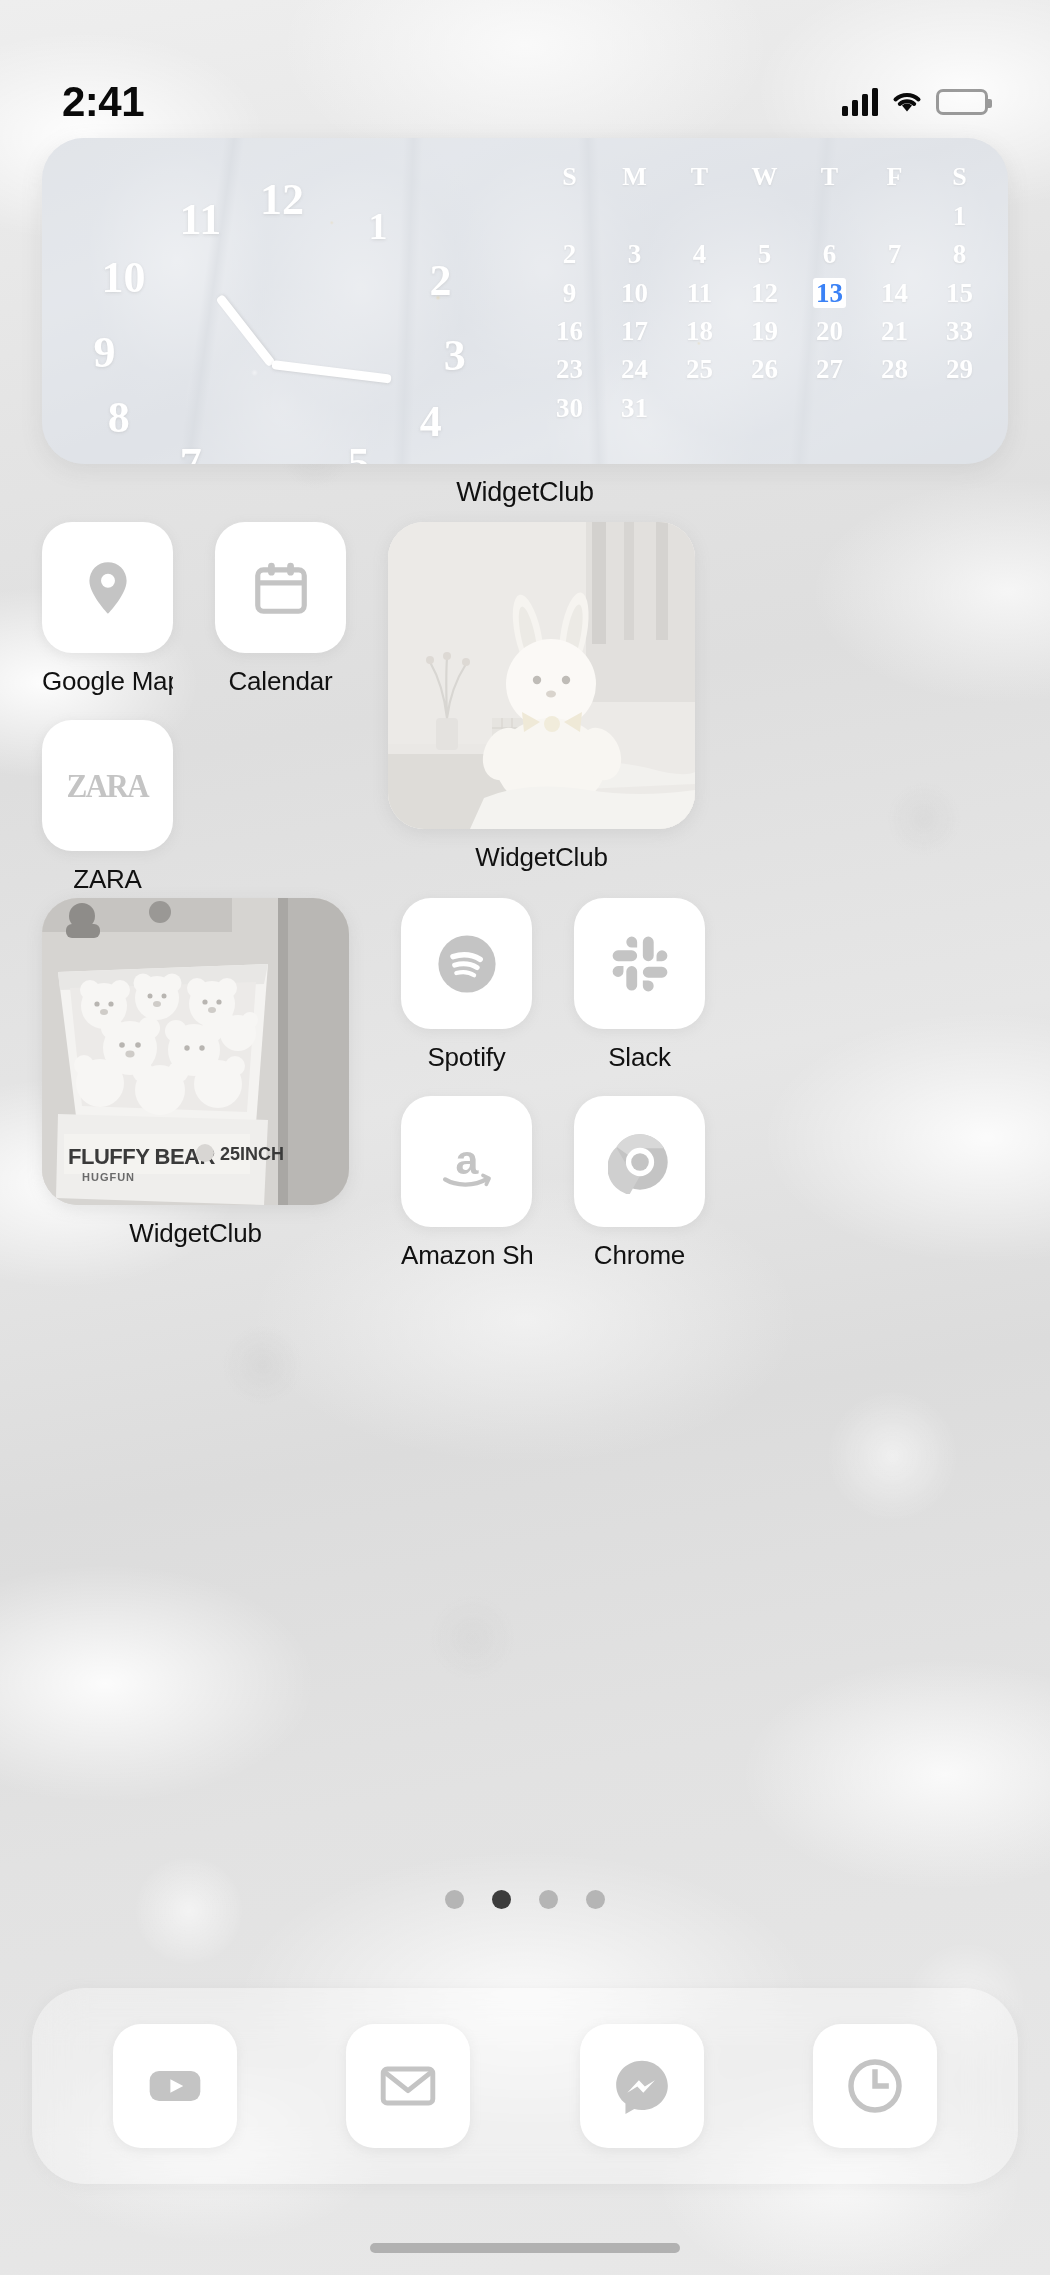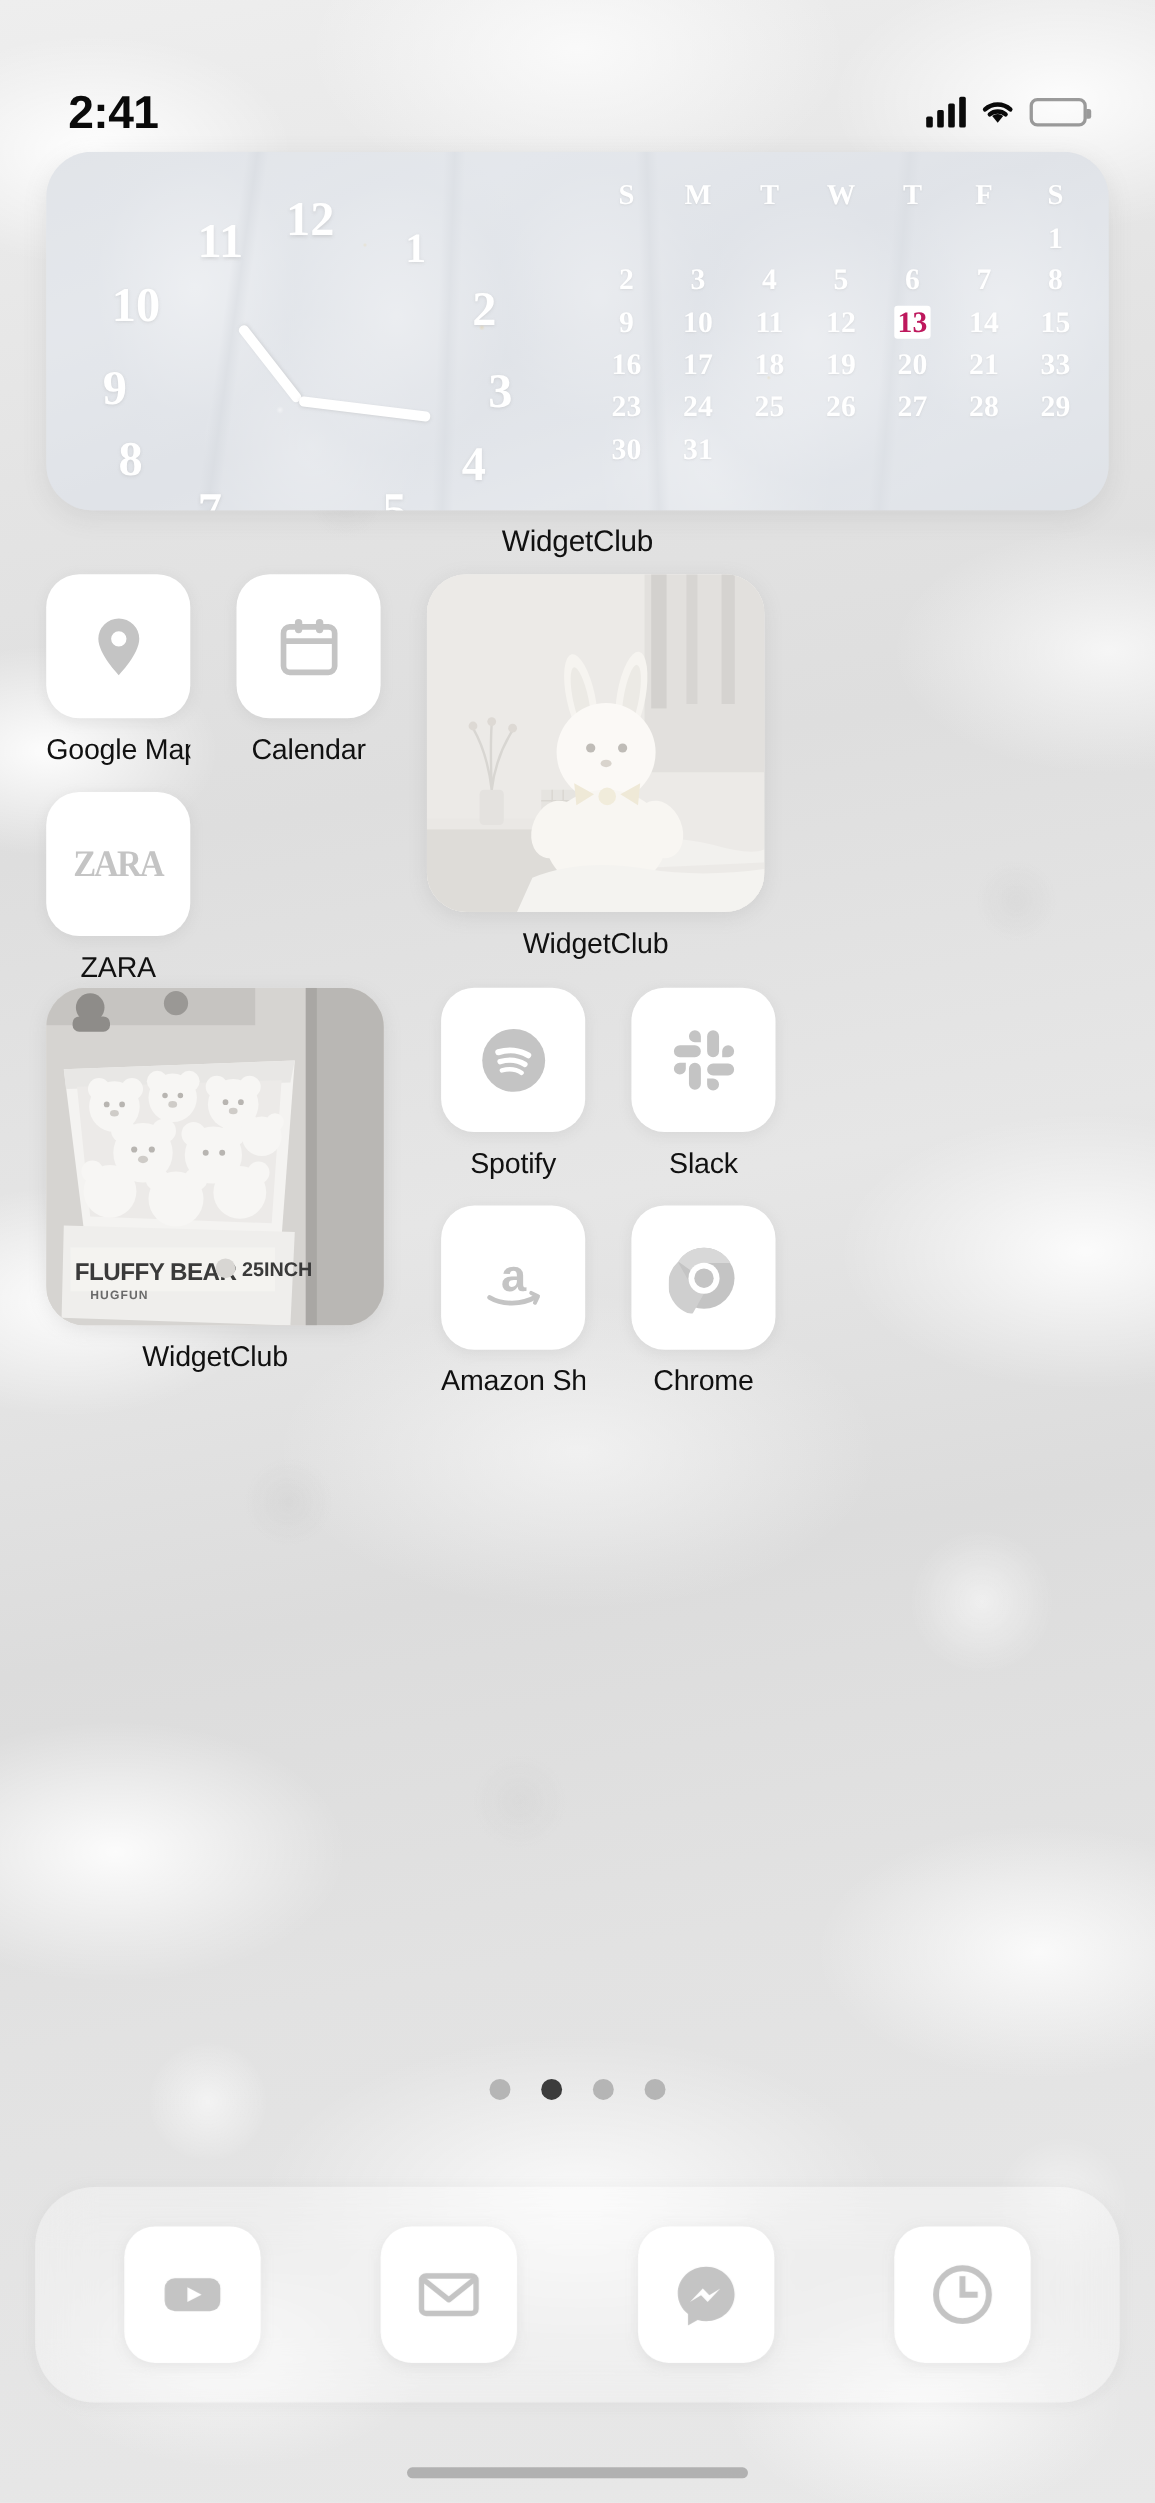--- a/index.html
+++ b/index.html
@@ -205,21 +205,21 @@
   .cal-day {
     color: #fff;
     font-family: "Liberation Serif", serif;
     font-weight: 700;
     font-size: 27px;
     line-height: 1.05;
     text-shadow: 0 1px 2px rgba(170,170,170,.25);
   }
   .cal-day.today {
     background: #ffffff;
-    color: #be185d;
+    color: #3b82f6;
     border-radius: 3px;
     text-shadow: none;
     display: inline-block;
     padding: 1px 3px;
     margin: -1px auto;
   }
   .cal-day.blank { visibility: hidden; }
 
   
   .app-label {

